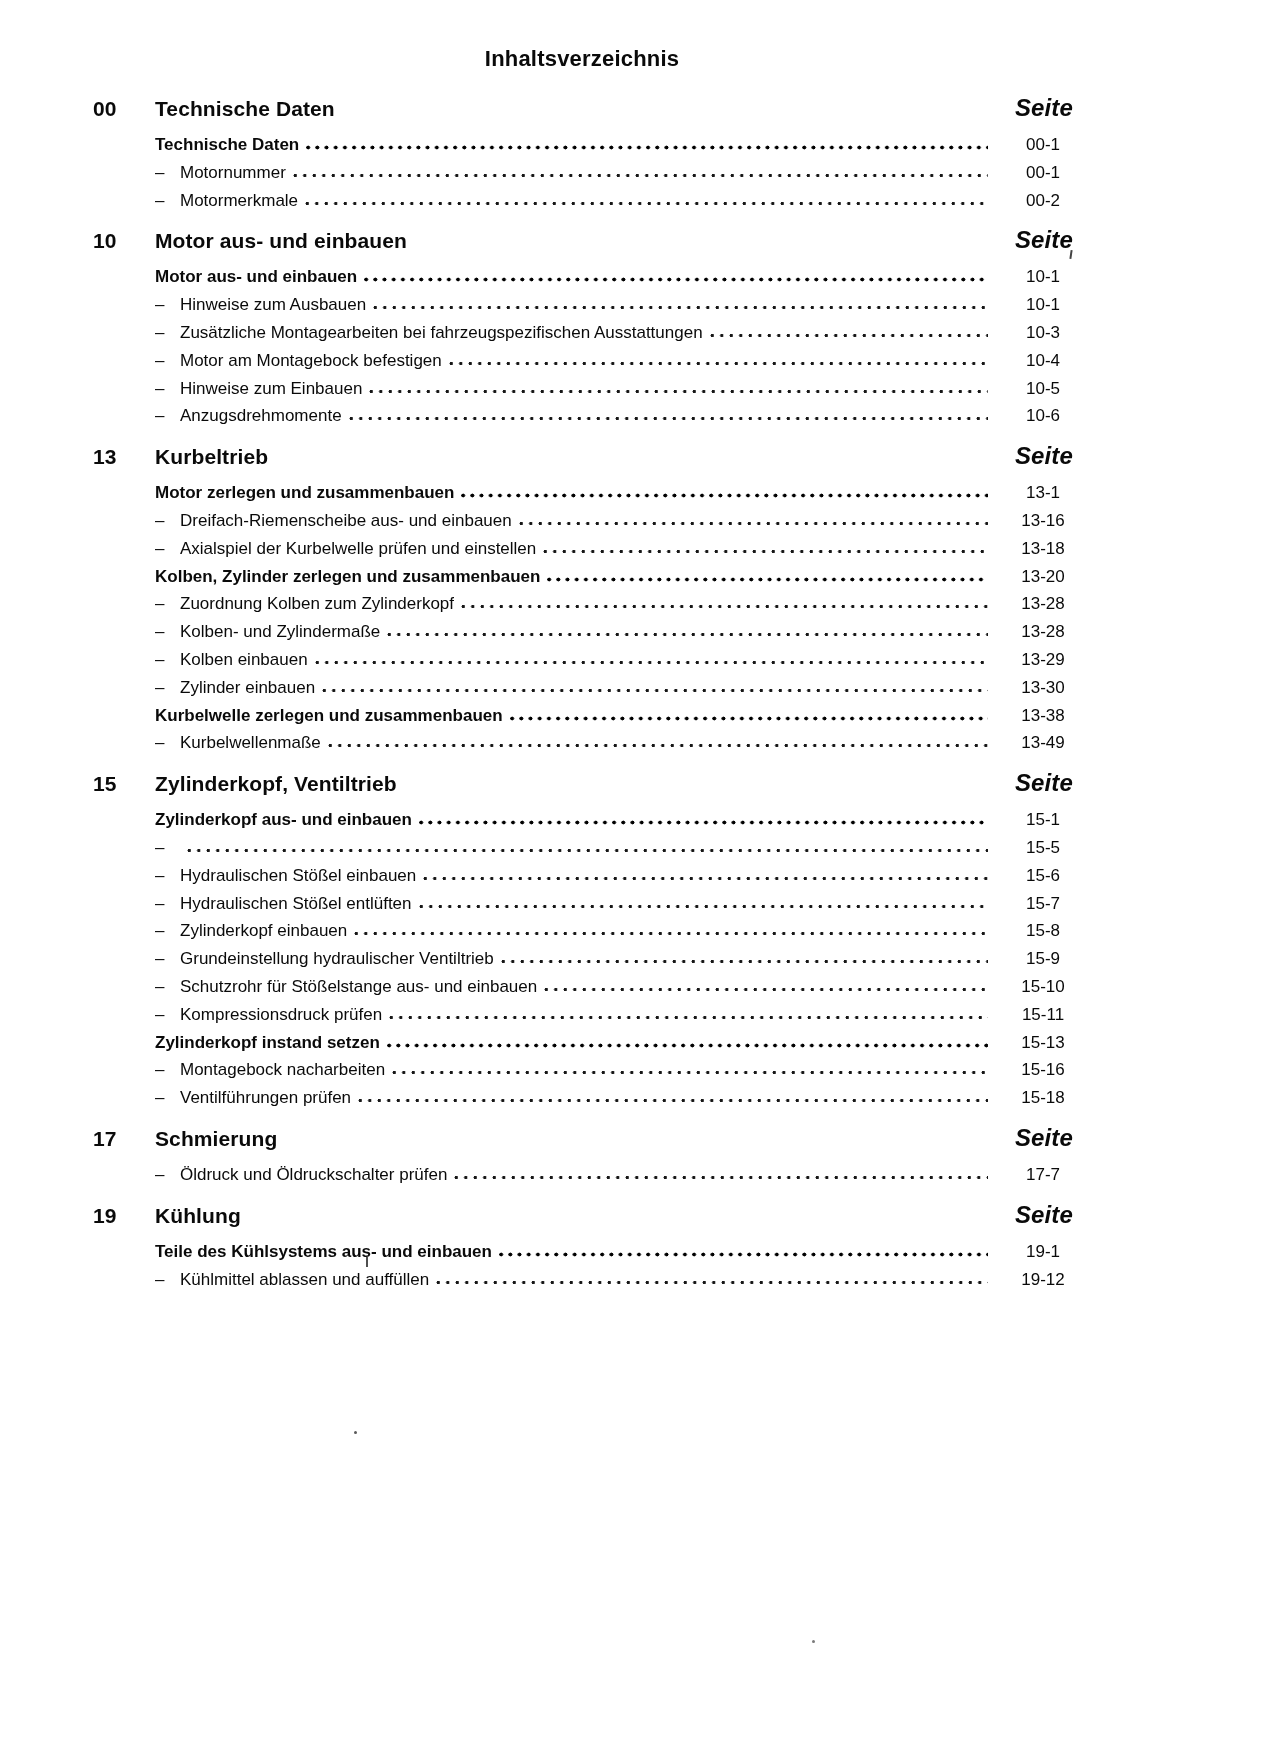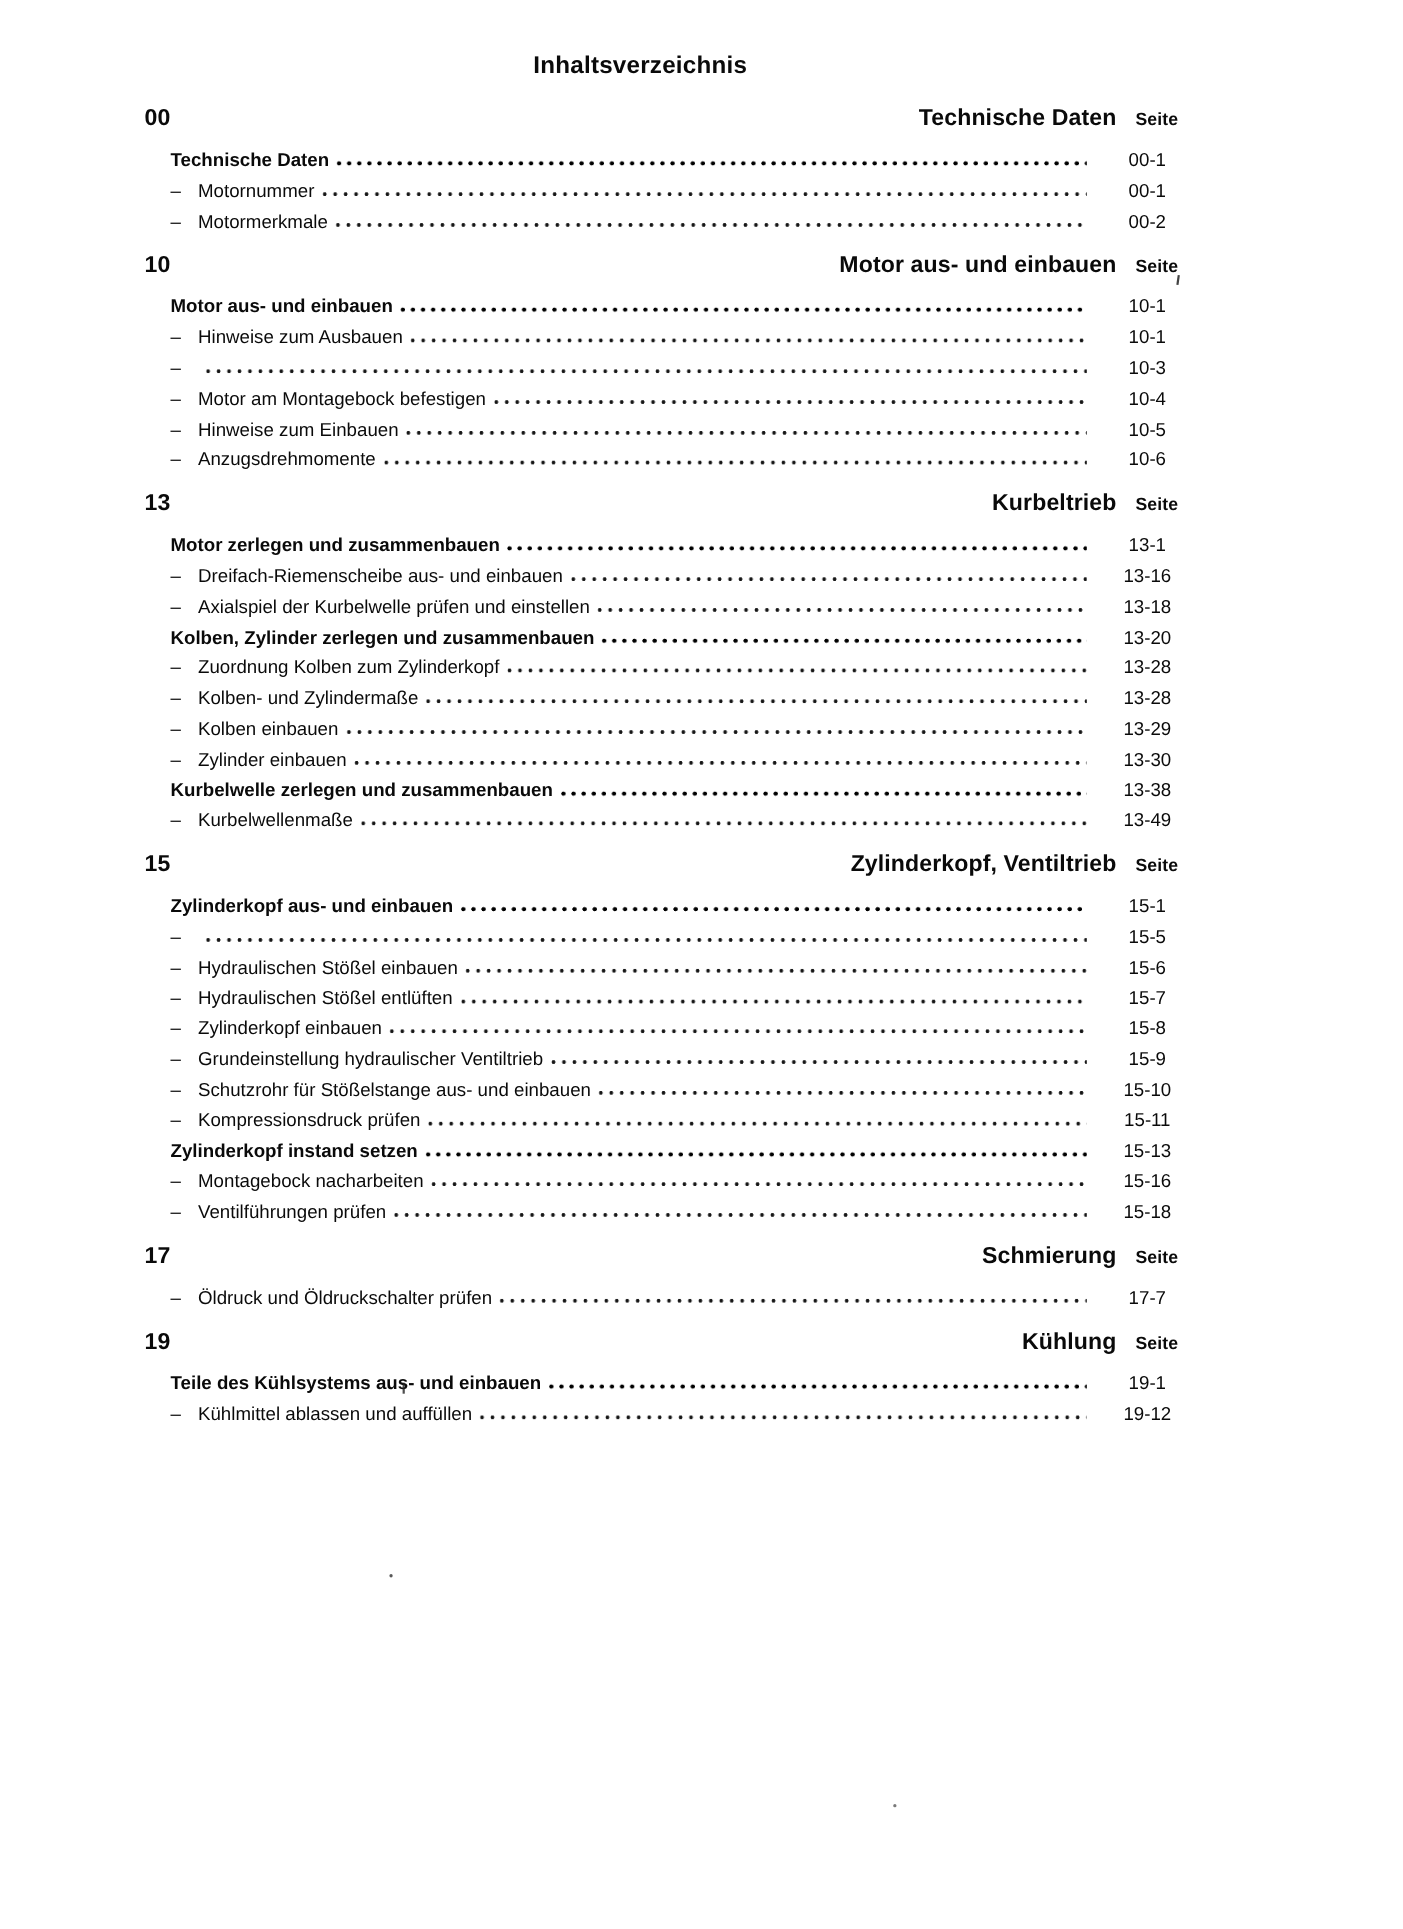--- a/index.html
+++ b/index.html
@@ -32,24 +32,23 @@
   }
   .sec-head {
     display: grid;
     grid-template-columns: 62px 1fr 56px;
     align-items: baseline;
     font-size: 21px;
     font-weight: bold;
     line-height: 28px;
     margin: 12px 0 8px 0;
     letter-spacing: 0.1px;
-    text-align: right;
   }
   .sec:first-child .sec-head { margin-top: 0; }
-  .sec-seite { font-size: 16px; }
+  .sec-seite { font-size: 24px; font-style: italic; }
   .entries { }
   .row {
     display: flex;
     align-items: baseline;
     padding-left: 62px;
     font-size: 17px;
     line-height: 27.8px;
     white-space: nowrap;
   }
   .dash {
@@ -139,20 +138,21 @@
 
   <div class="row">
     <span class="dash">–</span>
     <span class="etext">Hinweise zum Ausbauen</span>
     <span class="leader"></span>
     <span class="page-num">10-1</span>
   </div>
 
   <div class="row">
     <span class="dash">–</span>
+    <span class="etext">Zusätzliche Montagearbeiten bei fahrzeugspezifischen Ausstattungen</span>
     <span class="leader"></span>
     <span class="page-num">10-3</span>
   </div>
 
   <div class="row">
     <span class="dash">–</span>
     <span class="etext">Motor am Montagebock befestigen</span>
     <span class="leader"></span>
     <span class="page-num">10-4</span>
   </div>

